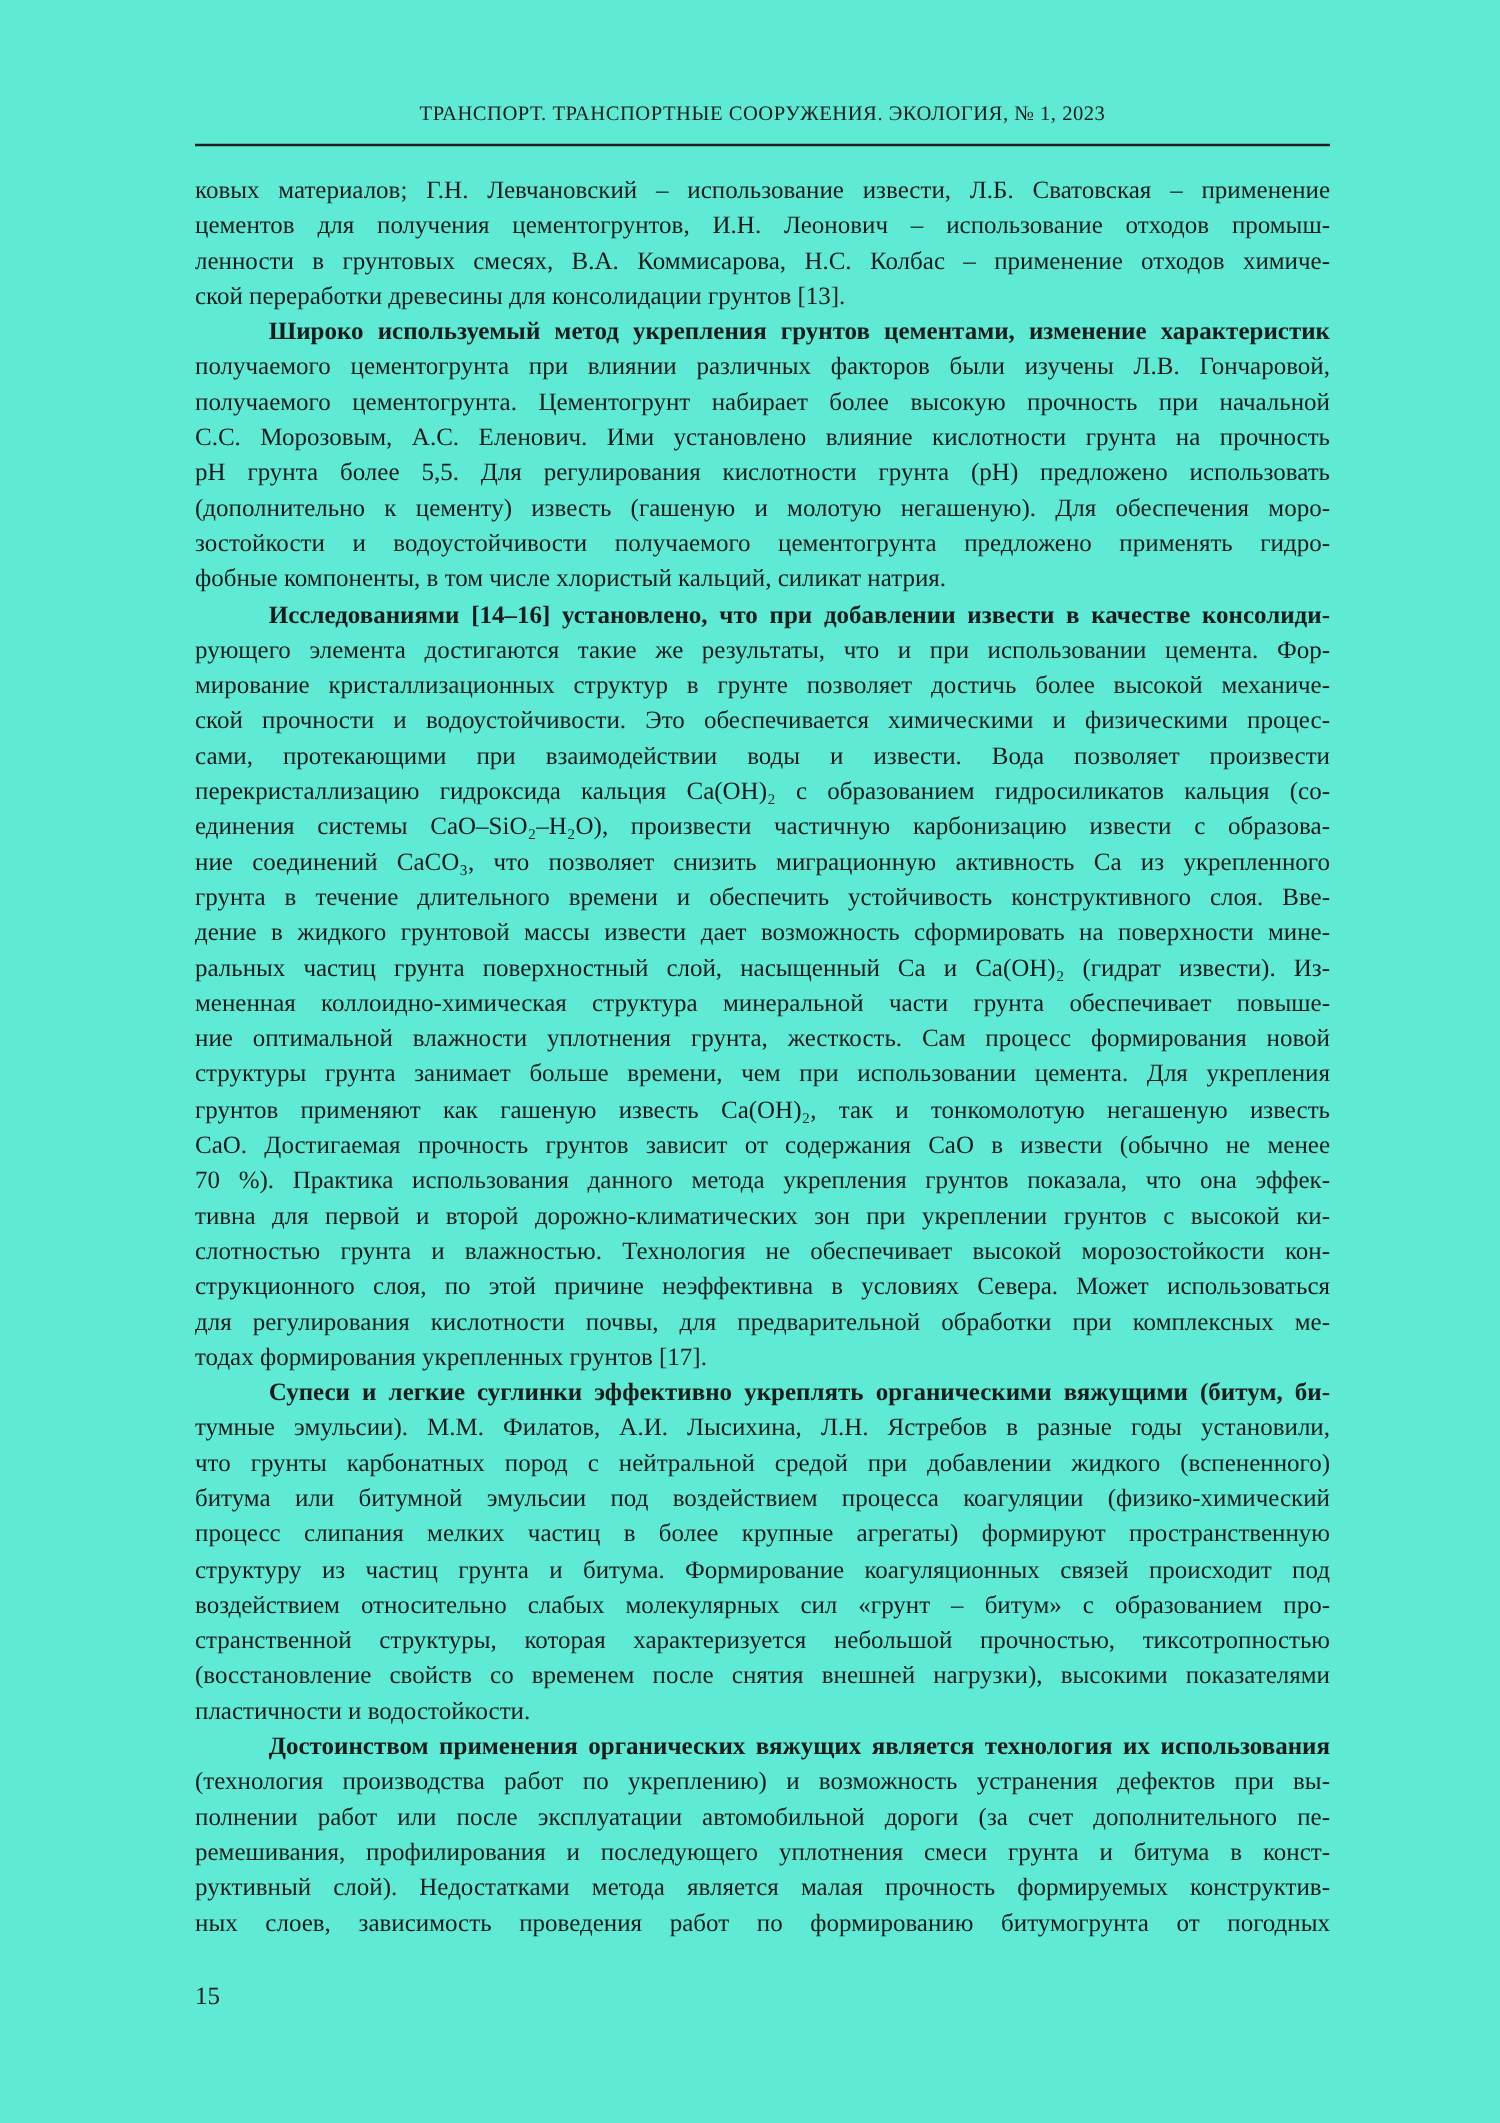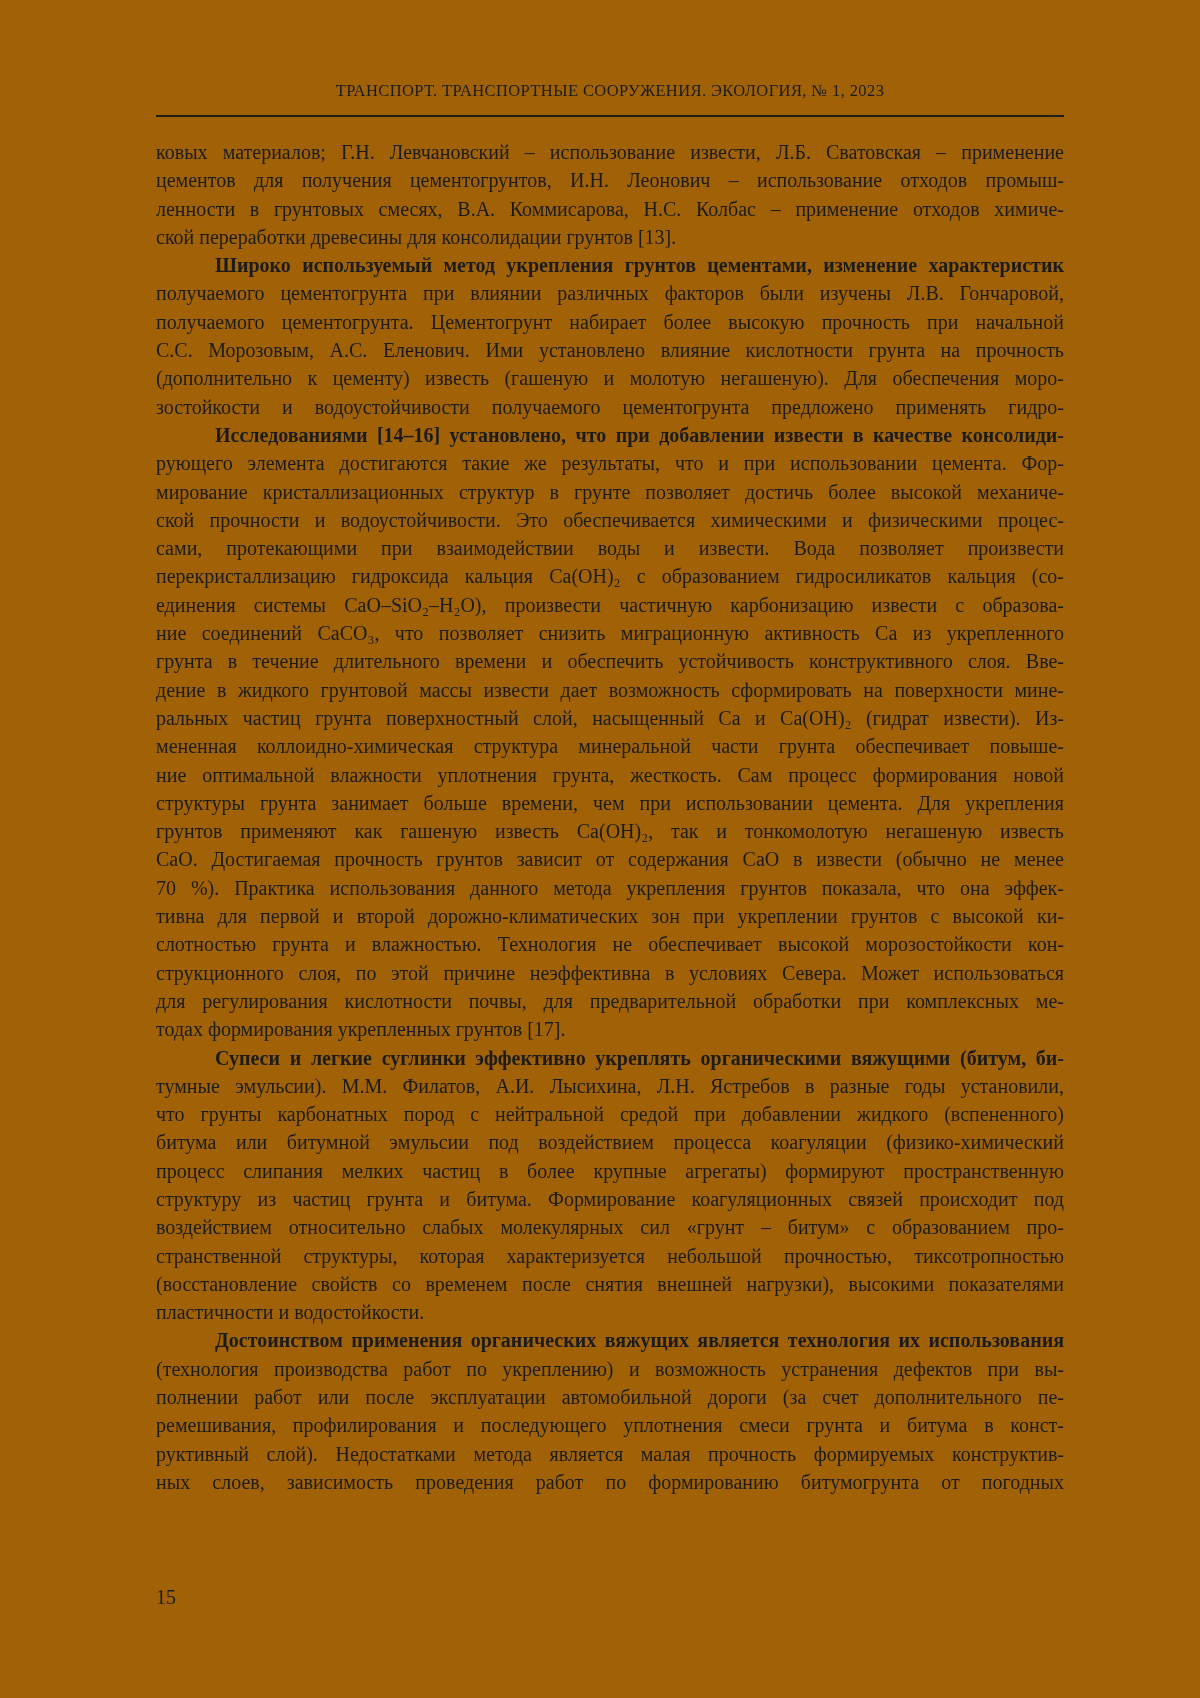--- a/index.html
+++ b/index.html
@@ -4,21 +4,21 @@
 <style>
   html, body {
     margin: 0;
     padding: 0;
     background: #ffffff;
   }
   .sheet {
     position: relative;
     width: 1200px;
     height: 1698px;
-    background: #a16207;
+    background: #5eead4;
     color: #1b1b1b;
     font-family: "Liberation Serif", "DejaVu Serif", serif;
     overflow: hidden;
   }
   .journal-header {
     position: absolute;
     top: 81px;
     left: 156px;
     width: 908px;
     text-align: center;
@@ -73,22 +73,24 @@
   <div class="header-rule"></div>
   <main class="page-body">
       <div class="line">ковых материалов; Г.Н. Левчановский – использование извести, Л.Б. Сватовская – применение</div>
       <div class="line">цементов для получения цементогрунтов, И.Н. Леонович – использование отходов промыш-</div>
       <div class="line">ленности в грунтовых смесях, В.А. Коммисарова, Н.С. Колбас – применение отходов химиче-</div>
       <div class="line last">ской переработки древесины для консолидации грунтов [13].</div>
       <div class="line first-indent">Широко используемый метод укрепления грунтов цементами, изменение характеристик</div>
       <div class="line">получаемого цементогрунта при влиянии различных факторов были изучены Л.В. Гончаровой,</div>
       <div class="line">получаемого цементогрунта. Цементогрунт набирает более высокую прочность при начальной</div>
       <div class="line">С.С. Морозовым, А.С. Еленович. Ими установлено влияние кислотности грунта на прочность</div>
+      <div class="line">pH грунта более 5,5. Для регулирования кислотности грунта (pH) предложено использовать</div>
       <div class="line">(дополнительно к цементу) известь (гашеную и молотую негашеную). Для обеспечения моро-</div>
       <div class="line">зостойкости и водоустойчивости получаемого цементогрунта предложено применять гидро-</div>
+      <div class="line last">фобные компоненты, в том числе хлористый кальций, силикат натрия.</div>
       <div class="line first-indent">Исследованиями [14–16] установлено, что при добавлении извести в качестве консолиди-</div>
       <div class="line">рующего элемента достигаются такие же результаты, что и при использовании цемента. Фор-</div>
       <div class="line">мирование кристаллизационных структур в грунте позволяет достичь более высокой механиче-</div>
       <div class="line">ской прочности и водоустойчивости. Это обеспечивается химическими и физическими процес-</div>
       <div class="line">сами, протекающими при взаимодействии воды и извести. Вода позволяет произвести</div>
       <div class="line">перекристаллизацию гидроксида кальция Ca(OH)₂ с образованием гидросиликатов кальция (со-</div>
       <div class="line">единения системы CaO–SiO₂–H₂O), произвести частичную карбонизацию извести с образова-</div>
       <div class="line">ние соединений CaCO₃, что позволяет снизить миграционную активность Ca из укрепленного</div>
       <div class="line">грунта в течение длительного времени и обеспечить устойчивость конструктивного слоя. Вве-</div>
       <div class="line">дение в жидкого грунтовой массы извести дает возможность сформировать на поверхности мине-</div>

